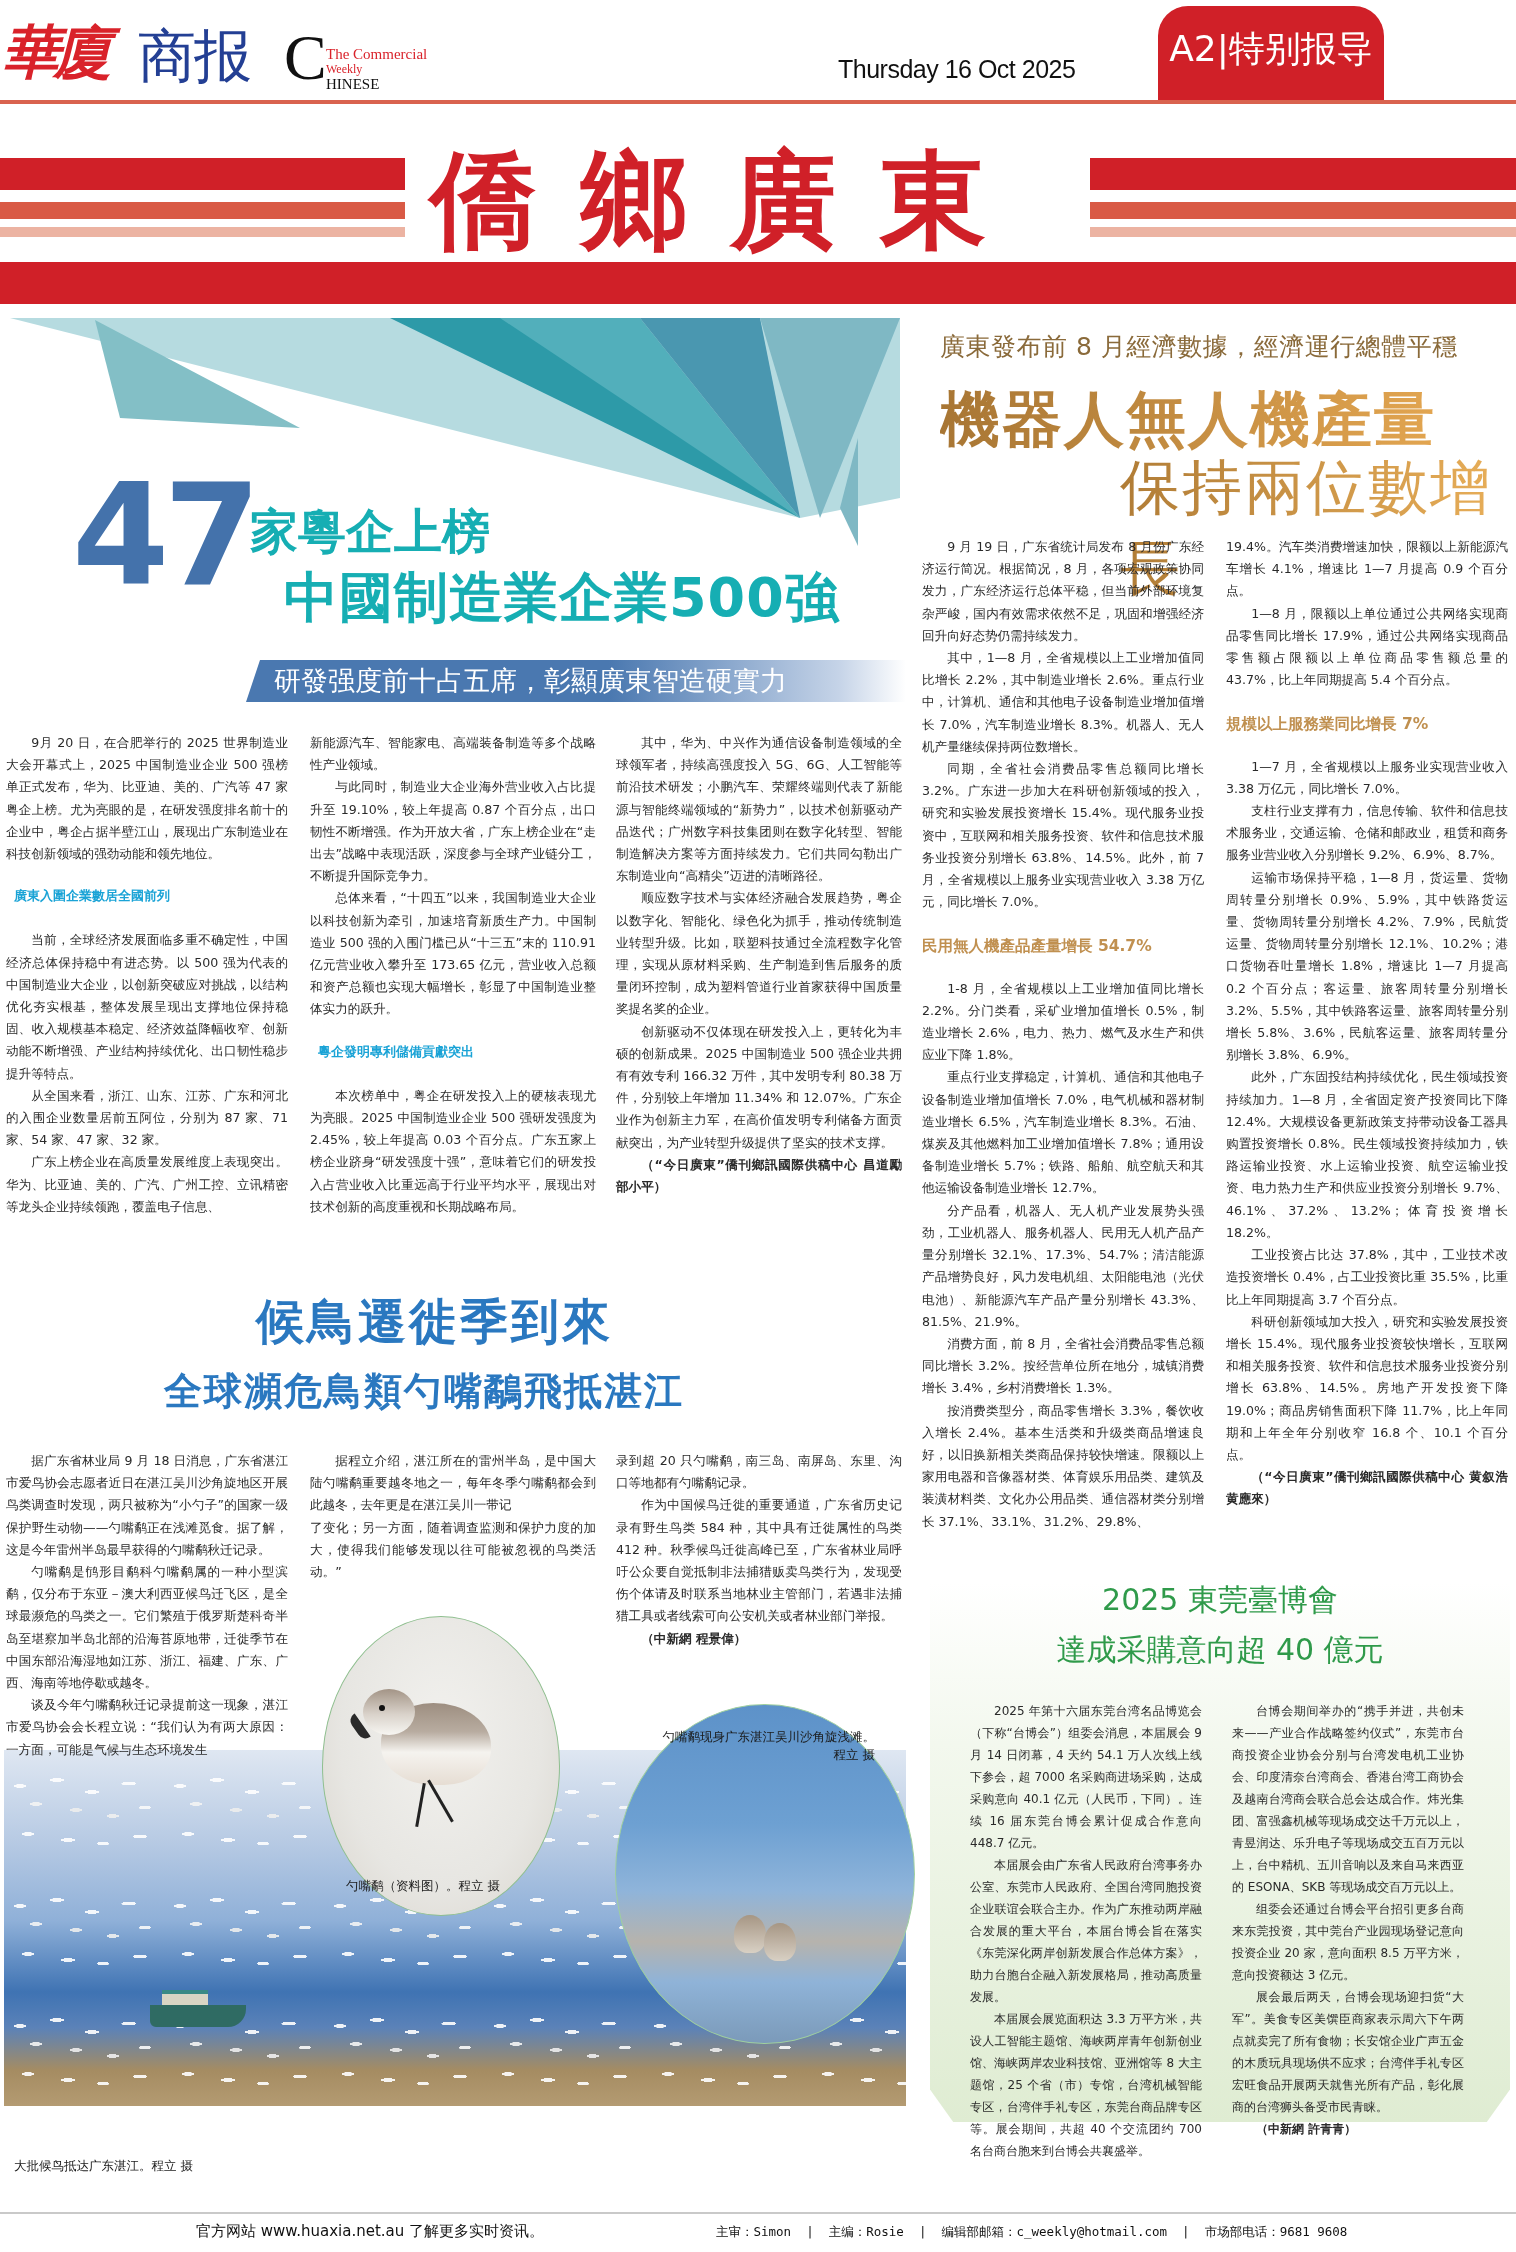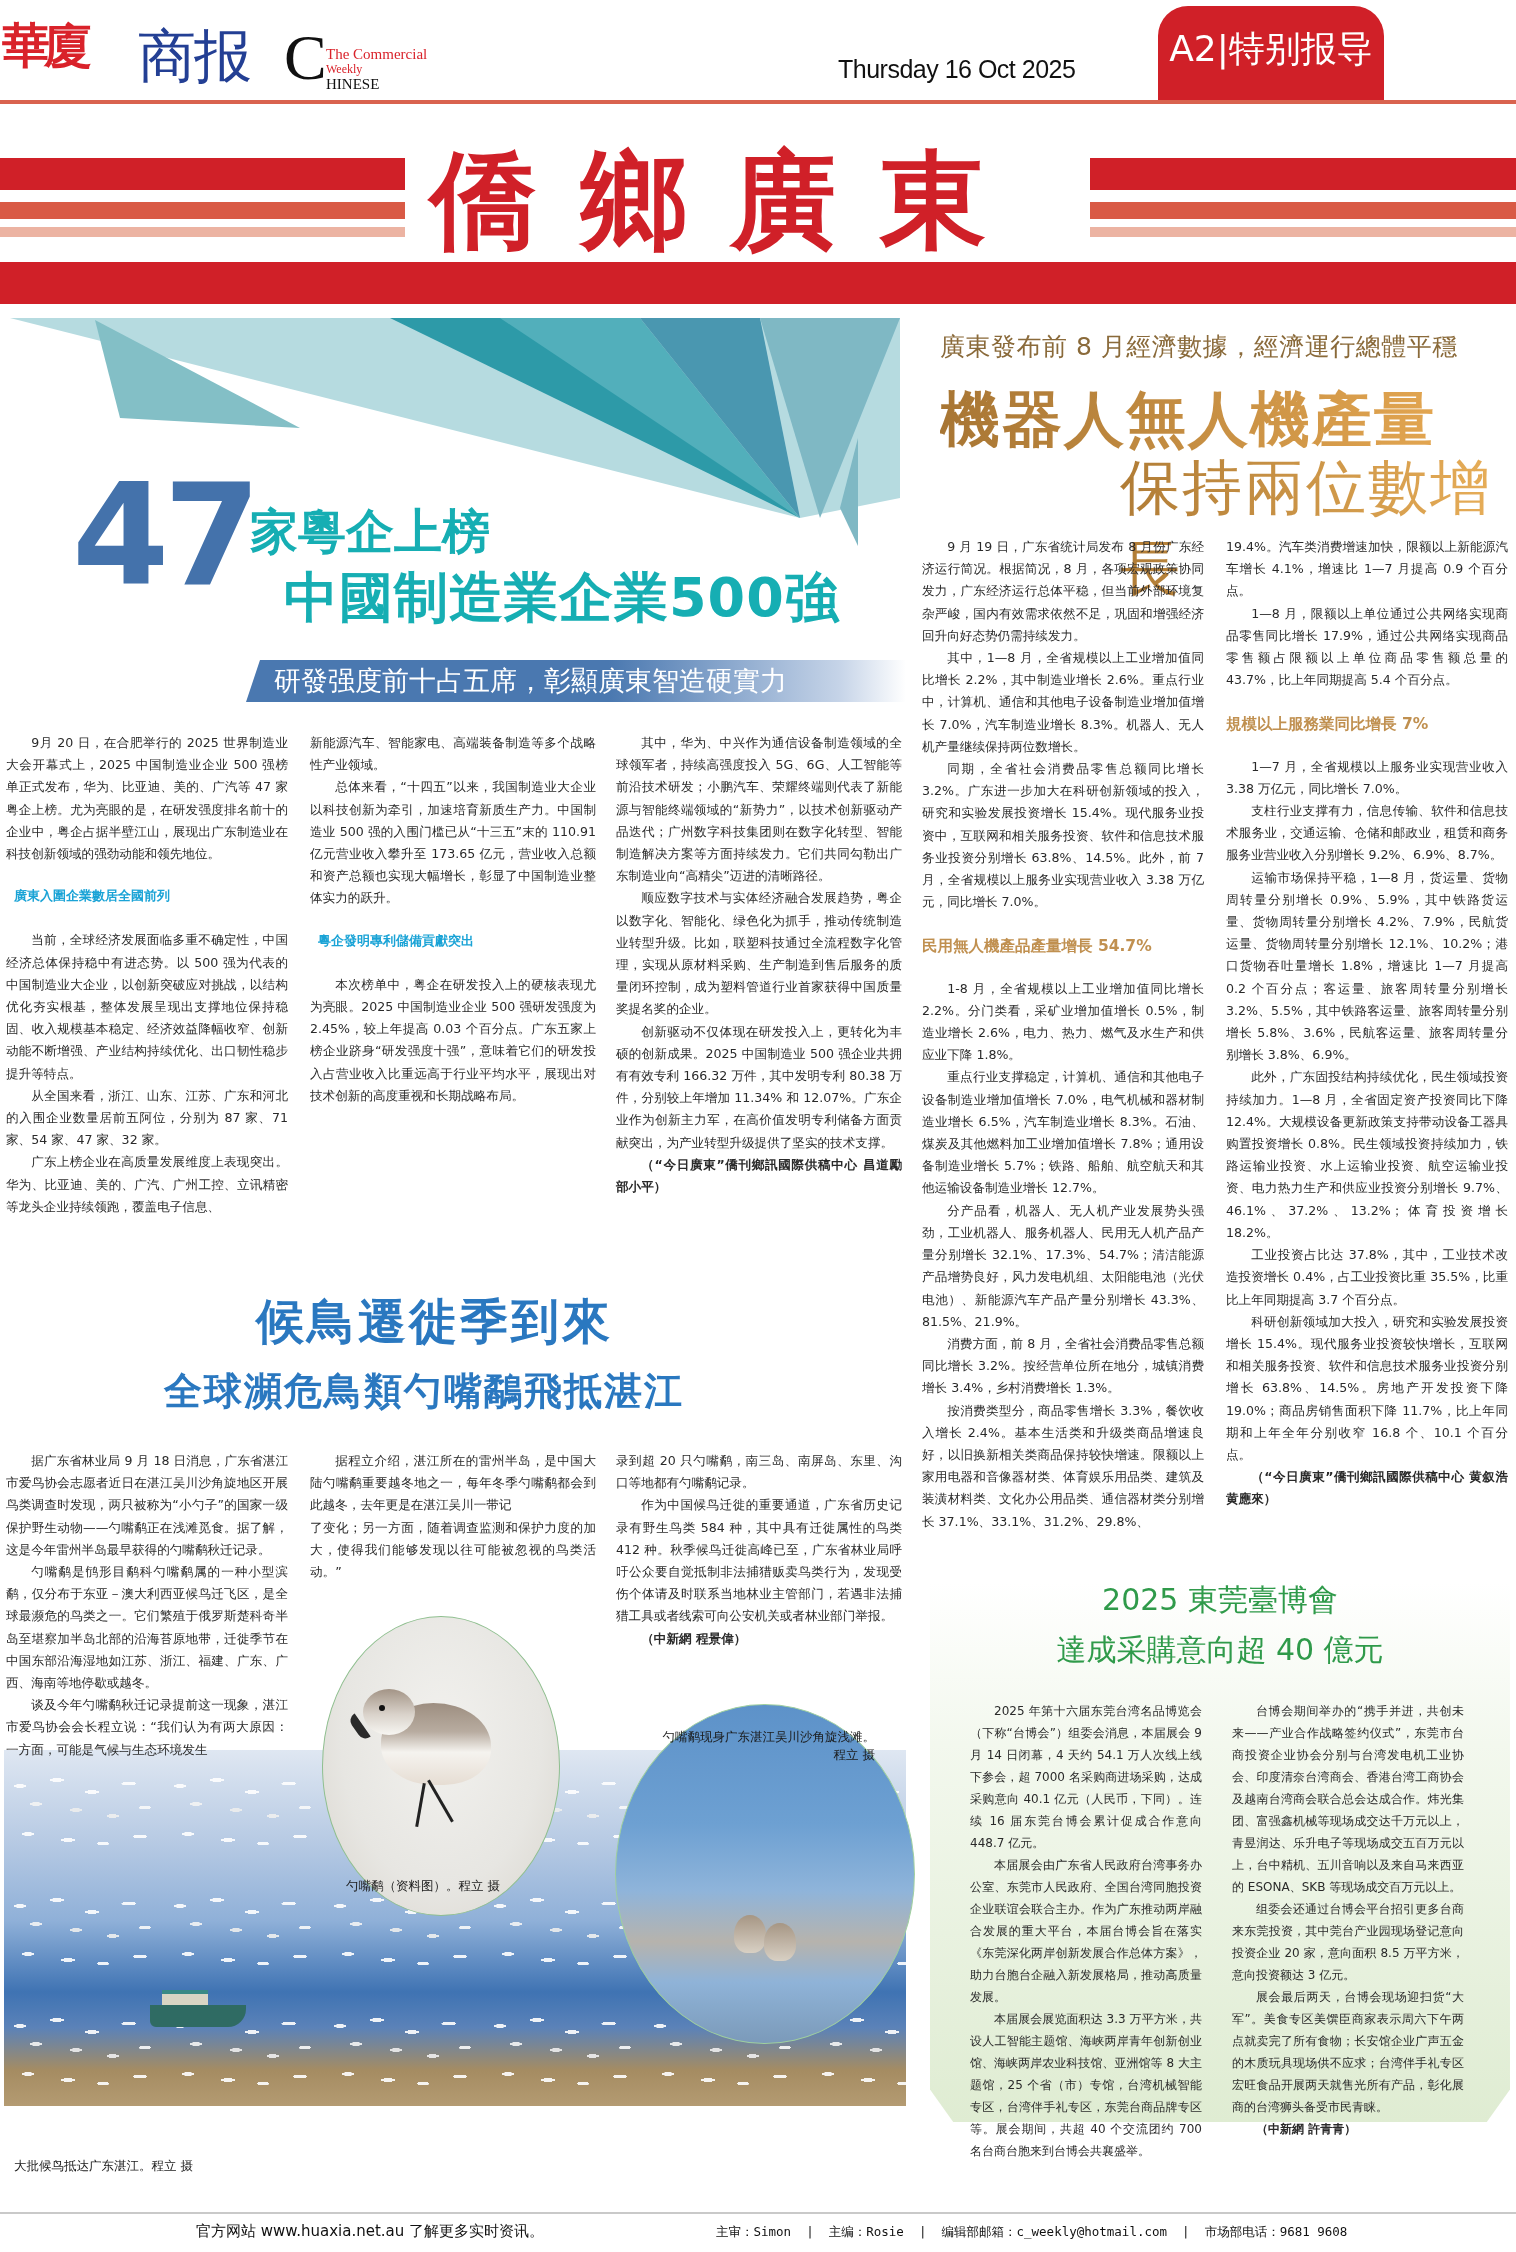--- a/index.html
+++ b/index.html
@@ -2,21 +2,21 @@
 <html><head>
 <meta charset="utf-8">
 <style>
   * { box-sizing: border-box; margin: 0; padding: 0; }
   html, body { width: 1516px; height: 2252px; background: #ffffff; overflow: hidden; }
   body { position: relative; font-family: "DejaVu Serif", "Liberation Serif", serif; color: #222; }
   .abs { position: absolute; }
 
   
   .masthead { left: 0; top: 0; width: 1516px; height: 92px; }
-  .logo-hua { left: 2px; top: 14px; font-family: "DejaVu Serif", serif; font-size: 48px; font-weight: bold; color: #d9222a; letter-spacing: -6px; }
+  .logo-hua { left: 2px; top: 14px; font-family: "DejaVu Serif", serif; font-size: 58px; font-weight: bold; color: #d9222a; font-style: italic; letter-spacing: -6px; }
   .logo-shang { left: 138px; top: 18px; font-family: "DejaVu Sans", sans-serif; font-size: 58px; color: #233f94; letter-spacing: -2px; }
   .logo-c { left: 284px; top: 26px; font-family: "Liberation Serif", serif; font-size: 64px; line-height: 64px; color: #111; font-weight: normal; }
   .logo-en1 { left: 326px; top: 46px; font-family: "Liberation Serif", serif; font-size: 15px; color: #d9222a; }
   .logo-en2 { left: 326px; top: 62px; font-family: "Liberation Serif", serif; font-size: 12px; color: #d9222a; }
   .logo-en3 { left: 326px; top: 76px; font-family: "Liberation Serif", serif; font-size: 15px; color: #111; }
   .date { left: 838px; top: 55px; font-family: "Liberation Sans", sans-serif; font-size: 25px; color: #111; letter-spacing: -0.5px; }
   .section-tab { left: 1158px; top: 6px; width: 226px; height: 96px; background: #d02028; border-radius: 30px 30px 0 0; color: #fff; font-family: "DejaVu Sans", sans-serif; font-size: 36px; display: flex; align-items: center; justify-content: center; padding-bottom: 10px; }
   .top-rule { left: 0; top: 100px; width: 1516px; height: 4px; background: #d9634f; }
 
   
@@ -140,20 +140,21 @@
 
 <div class="abs col" style="left:6px;top:732px;width:282px;">
   <p>9月 20 日，在合肥举行的 2025 世界制造业大会开幕式上，2025 中国制造业企业 500 强榜单正式发布，华为、比亚迪、美的、广汽等 47 家粤企上榜。尤为亮眼的是，在研发强度排名前十的企业中，粤企占据半壁江山，展现出广东制造业在科技创新领域的强劲动能和领先地位。</p>
   <div class="subhead-blue">廣東入圍企業數居全國前列</div>
   <p>当前，全球经济发展面临多重不确定性，中国经济总体保持稳中有进态势。以 500 强为代表的中国制造业大企业，以创新突破应对挑战，以结构优化夯实根基，整体发展呈现出支撑地位保持稳固、收入规模基本稳定、经济效益降幅收窄、创新动能不断增强、产业结构持续优化、出口韧性稳步提升等特点。</p>
   <p>从全国来看，浙江、山东、江苏、广东和河北的入围企业数量居前五阿位，分别为 87 家、71 家、54 家、47 家、32 家。</p>
   <p>广东上榜企业在高质量发展维度上表现突出。华为、比亚迪、美的、广汽、广州工控、立讯精密等龙头企业持续领跑，覆盖电子信息、</p>
 </div>
 <div class="abs col" style="left:310px;top:732px;width:286px;">
   <p style="text-indent:0">新能源汽车、智能家电、高端装备制造等多个战略性产业领域。</p>
+  <p>与此同时，制造业大企业海外营业收入占比提升至 19.10%，较上年提高 0.87 个百分点，出口韧性不断增强。作为开放大省，广东上榜企业在“走出去”战略中表现活跃，深度参与全球产业链分工，不断提升国际竞争力。</p>
   <p>总体来看，“十四五”以来，我国制造业大企业以科技创新为牵引，加速培育新质生产力。中国制造业 500 强的入围门槛已从“十三五”末的 110.91 亿元营业收入攀升至 173.65 亿元，营业收入总额和资产总额也实现大幅增长，彰显了中国制造业整体实力的跃升。</p>
   <div class="subhead-blue">粵企發明專利儲備貢獻突出</div>
   <p>本次榜单中，粤企在研发投入上的硬核表现尤为亮眼。2025 中国制造业企业 500 强研发强度为 2.45%，较上年提高 0.03 个百分点。广东五家上榜企业跻身“研发强度十强”，意味着它们的研发投入占营业收入比重远高于行业平均水平，展现出对技术创新的高度重视和长期战略布局。</p>
 </div>
 <div class="abs col" style="left:616px;top:732px;width:286px;">
   <p>其中，华为、中兴作为通信设备制造领域的全球领军者，持续高强度投入 5G、6G、人工智能等前沿技术研发；小鹏汽车、荣耀终端则代表了新能源与智能终端领域的“新势力”，以技术创新驱动产品迭代；广州数字科技集团则在数字化转型、智能制造解决方案等方面持续发力。它们共同勾勒出广东制造业向“高精尖”迈进的清晰路径。</p>
   <p>顺应数字技术与实体经济融合发展趋势，粤企以数字化、智能化、绿色化为抓手，推动传统制造业转型升级。比如，联塑科技通过全流程数字化管理，实现从原材料采购、生产制造到售后服务的质量闭环控制，成为塑料管道行业首家获得中国质量奖提名奖的企业。</p>
   <p>创新驱动不仅体现在研发投入上，更转化为丰硕的创新成果。2025 中国制造业 500 强企业共拥有有效专利 166.32 万件，其中发明专利 80.38 万件，分别较上年增加 11.34% 和 12.07%。广东企业作为创新主力军，在高价值发明专利储备方面贡献突出，为产业转型升级提供了坚实的技术支撑。</p>
   <p class="credit">（“今日廣東”僑刊鄉訊國際供稿中心 昌道勵 部小平）</p>
 </div>

